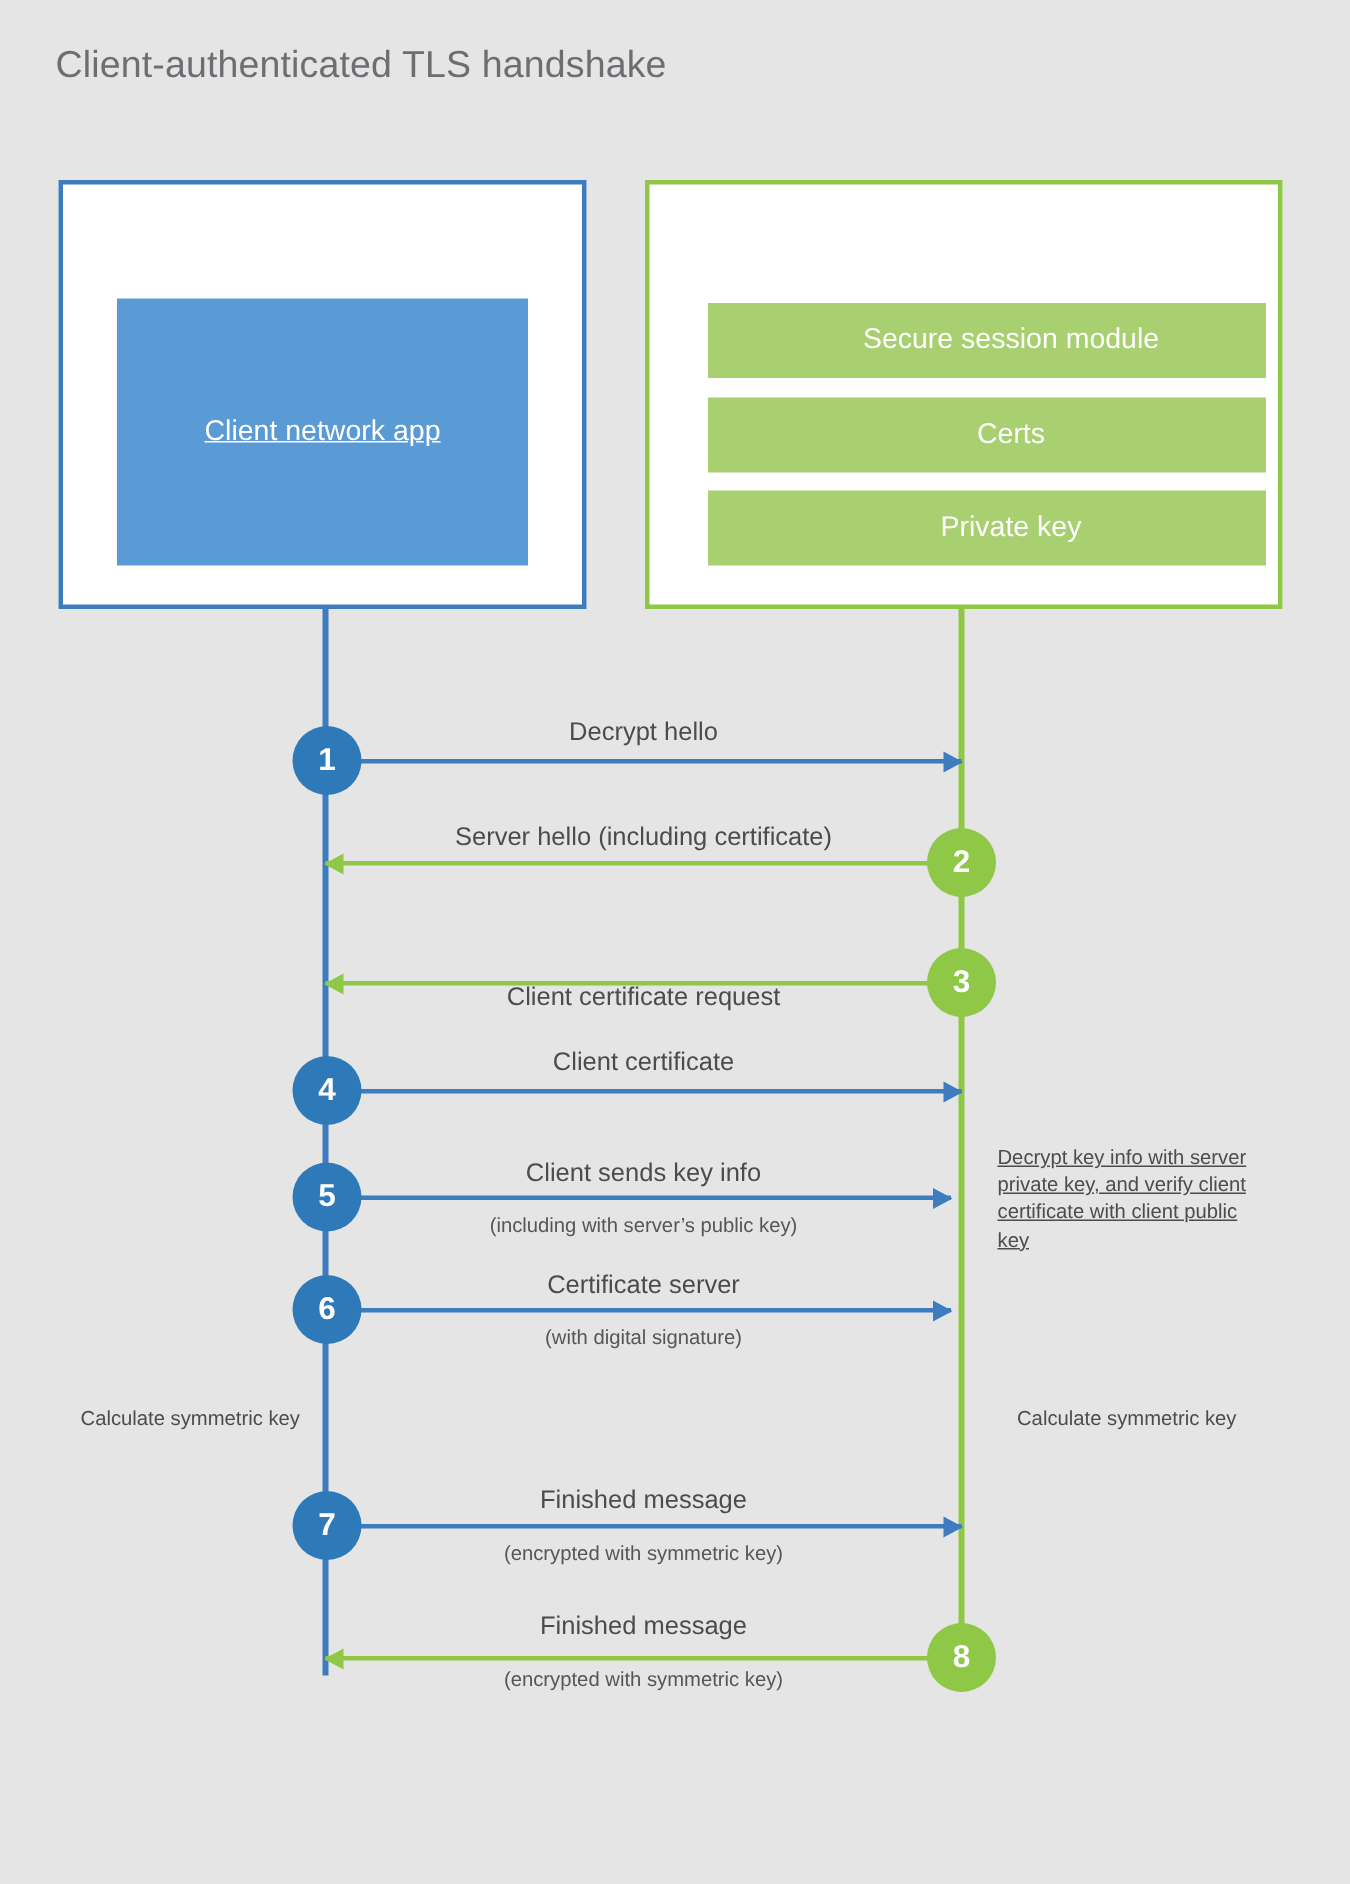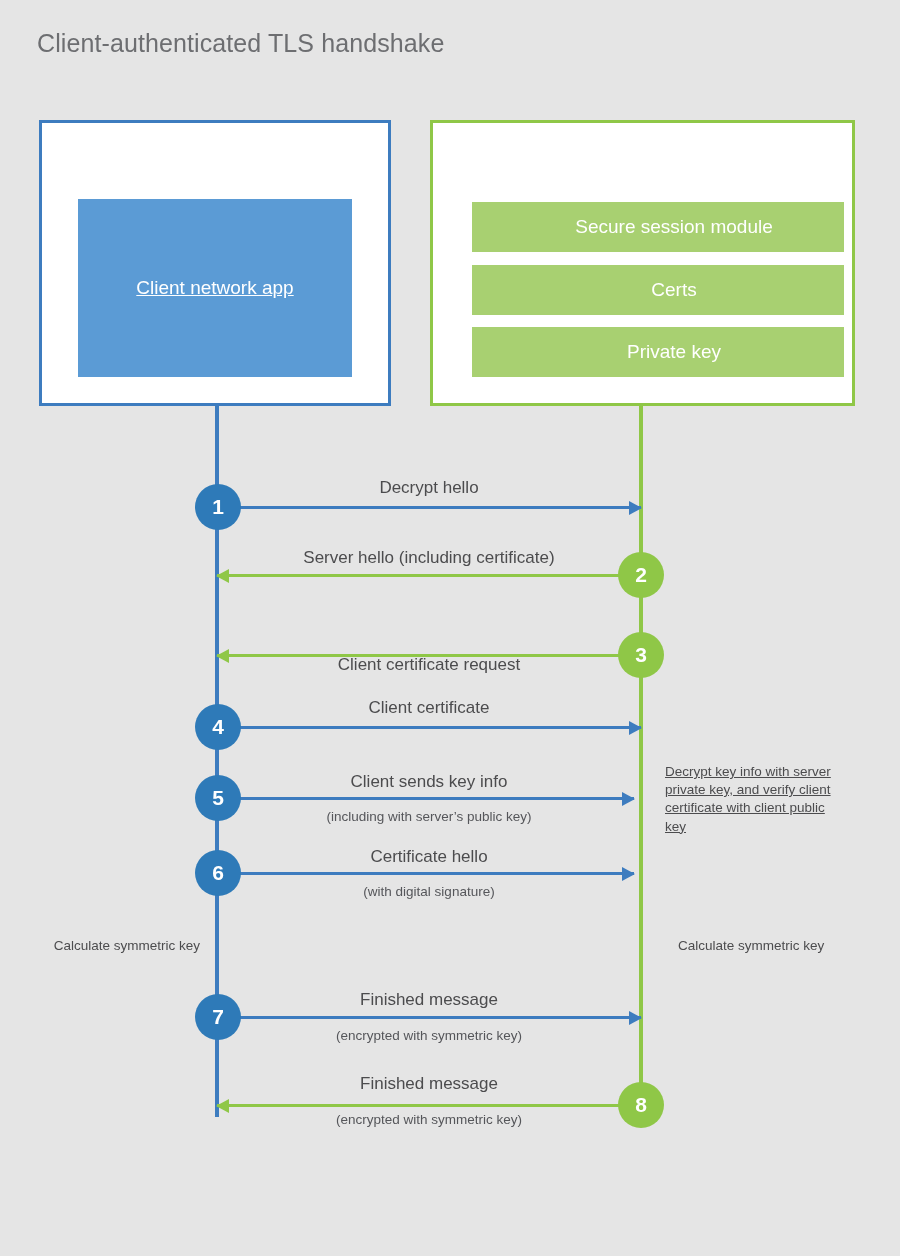--- a/index.html
+++ b/index.html
@@ -226,21 +226,21 @@
   <div class="arrow client" style="left:217px; top:797px; width:417px;">
     <span class="head"></span>
   </div>
   <div class="arrow-label" style="left:429px; top:772px;">Client sends key info</div>
   <div class="arrow-sublabel" style="left:429px; top:809px;">(including with server’s public key)</div>
   <div class="step-circle client" style="top:775px;">5</div>
 
   <div class="arrow client" style="left:217px; top:872px; width:417px;">
     <span class="head"></span>
   </div>
-  <div class="arrow-label" style="left:429px; top:847px;">Certificate hello</div>
+  <div class="arrow-label" style="left:429px; top:847px;">Certificate server</div>
   <div class="arrow-sublabel" style="left:429px; top:884px;">(with digital signature)</div>
   <div class="step-circle client" style="top:850px;">6</div>
 
   <div class="arrow client" style="left:217px; top:1016px; width:424px;">
     <span class="head"></span>
   </div>
   <div class="arrow-label" style="left:429px; top:990px;">Finished message</div>
   <div class="arrow-sublabel" style="left:429px; top:1028px;">(encrypted with symmetric key)</div>
   <div class="step-circle client" style="top:994px;">7</div>
 

